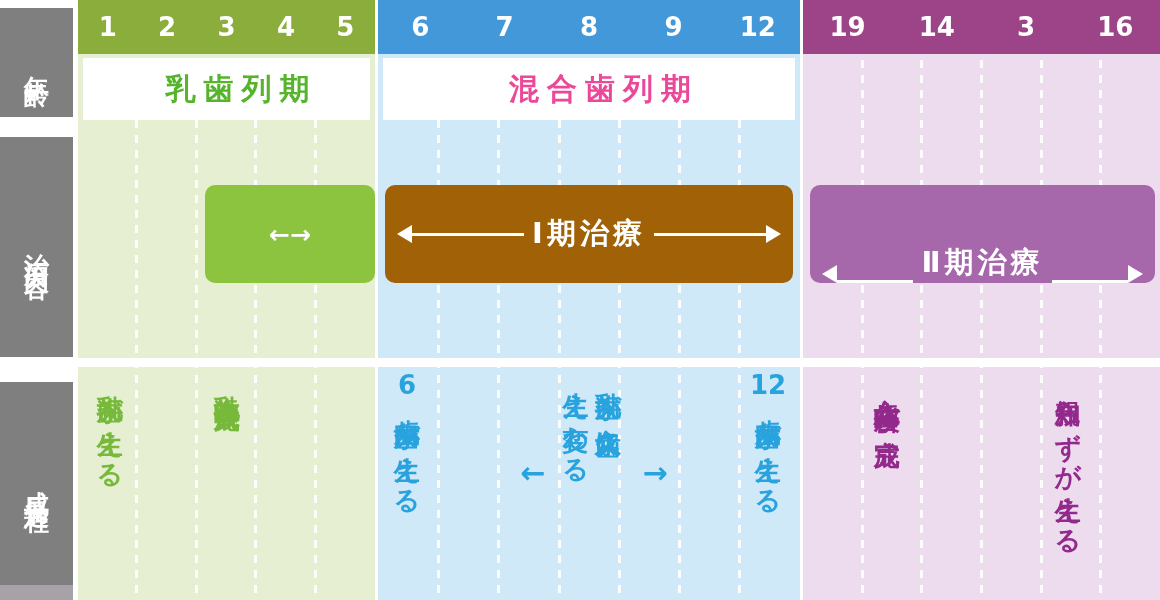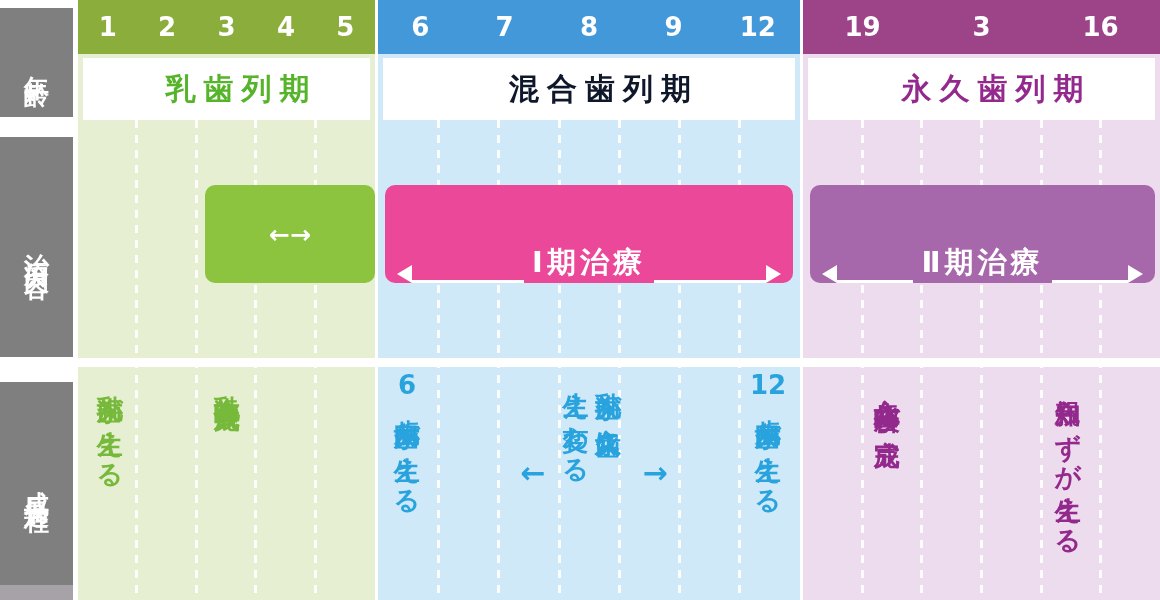--- a/index.html
+++ b/index.html
@@ -47,22 +47,22 @@
   .garrow{position:absolute;font-size:30px;font-weight:bold;line-height:1;
           transform:translateX(-50%);z-index:4;}
   
   .sec-g .header{background:#8bad3c;}
   .sec-g .bg-upper,.sec-g .bg-growth{background:#e7efd3;}
   .sec-g .bar{background:#8cc440;}
   .sec-g .period{color:#55b42a;}
   .g-note{color:#76b93b;}
   .sec-b .header{background:#4398da;}
   .sec-b .bg-upper,.sec-b .bg-growth{background:#cfe9f8;}
-  .sec-b .bar{background:#ec4899;align-items:flex-end;}
-  .sec-b .period{color:#0f172a;}
+  .sec-b .bar{background:#a16207;}
+  .sec-b .period{color:#ec4899;}
   .b-note{color:#29a3de;}
   .sec-p .header{background:#9d4488;}
   .sec-p .bg-upper,.sec-p .bg-growth{background:#eddced;}
   .sec-p .bar{background:#a767ab;align-items:flex-end;}
   .sec-p .period{color:#93298c;}
   .p-note{color:#93298c;}
 </style>
 </head>
 <body>
 
@@ -152,26 +152,24 @@
     <div class="bg-upper"></div>
     <div class="bg-growth"></div>
     <div class="vdash" style="left:58px"></div>
     <div class="vdash" style="left:117px"></div>
     <div class="vdash" style="left:177px"></div>
     <div class="vdash" style="left:237px"></div>
     <div class="vdash" style="left:296px"></div>
     <div class="header">
       <div class="ages">
         <div class="age">19</div>
+        <div class="age">14</div>
         <div class="age">3</div>
         <div class="age">16</div>
       </div>
-    </div>
-    <div class="white-band">
-      <span class="period">永久歯列期</span>
     </div>
     <div class="bar" style="left:7px;width:345px">
       <span class="ah-l"></span>
       <span class="bar-line"></span>
       <span class="bar-label">Ⅱ期治療</span>
       <span class="bar-line"></span>
       <span class="ah-r"></span>
     </div>
     <div class="vtext p-note" style="left:84px;top:378px">永久歯咬合が完成</div>
     <div class="vtext p-note" style="left:265px;top:378px">親知らずが生える</div>

